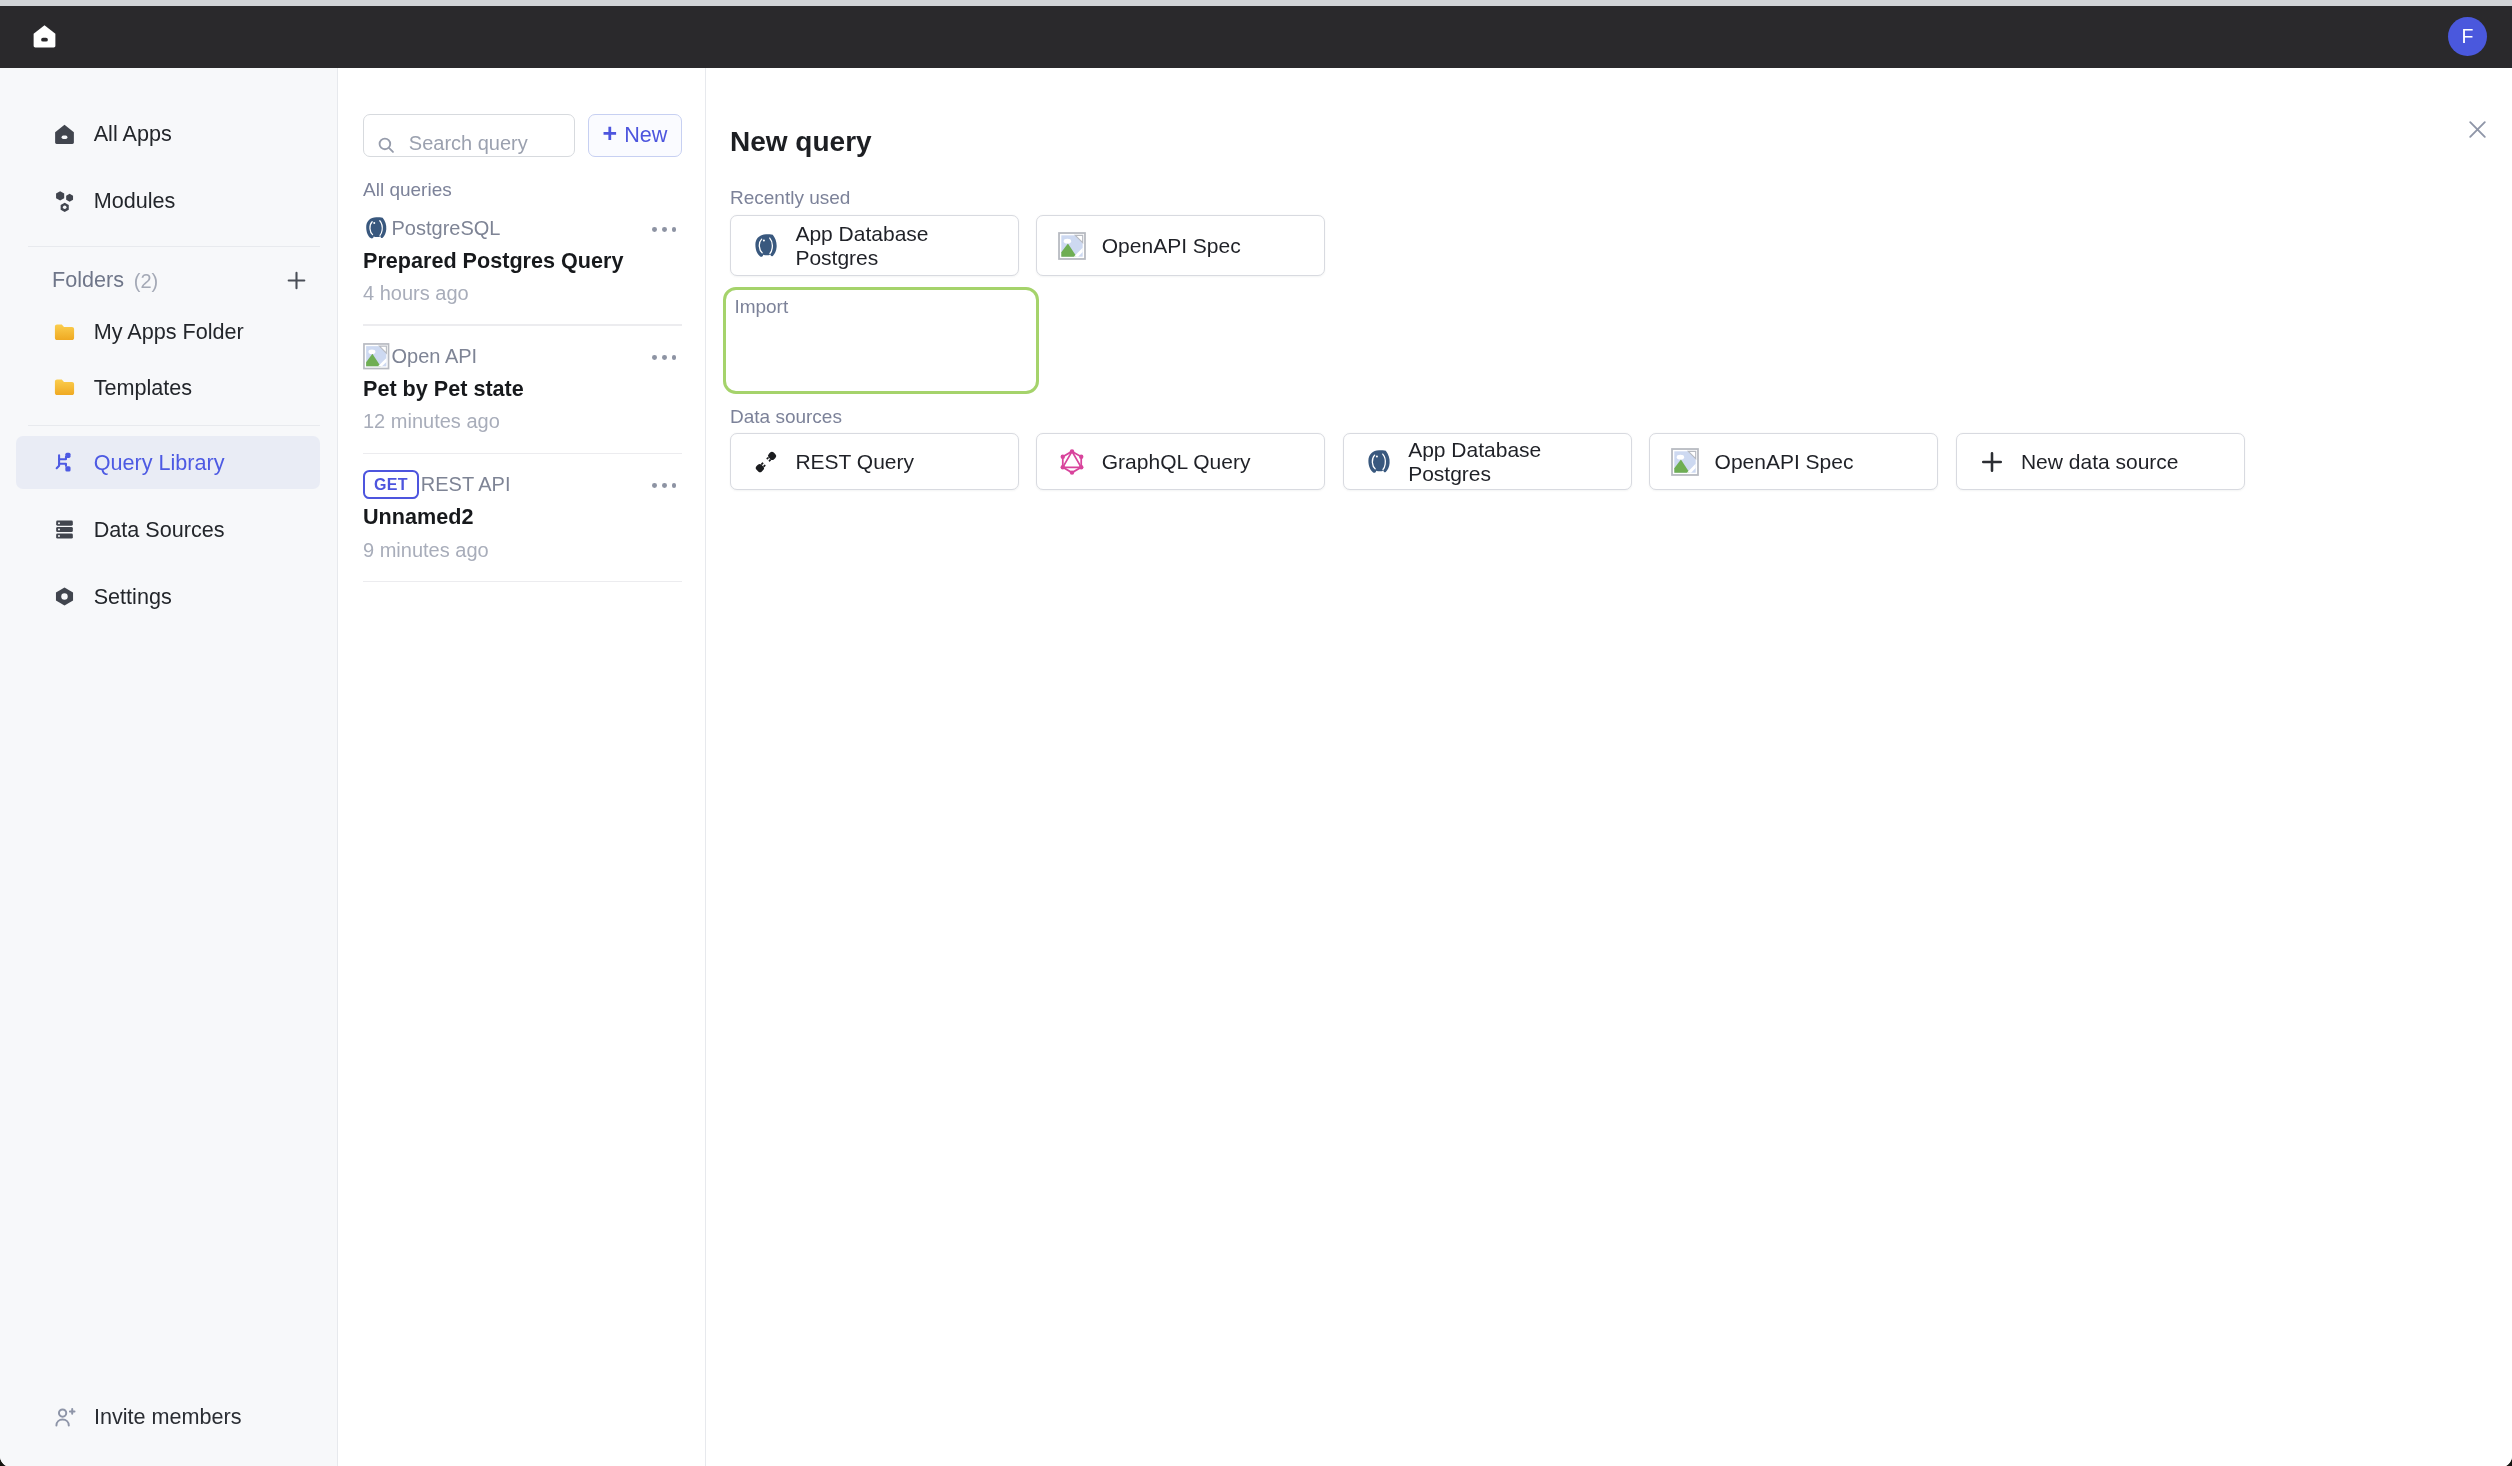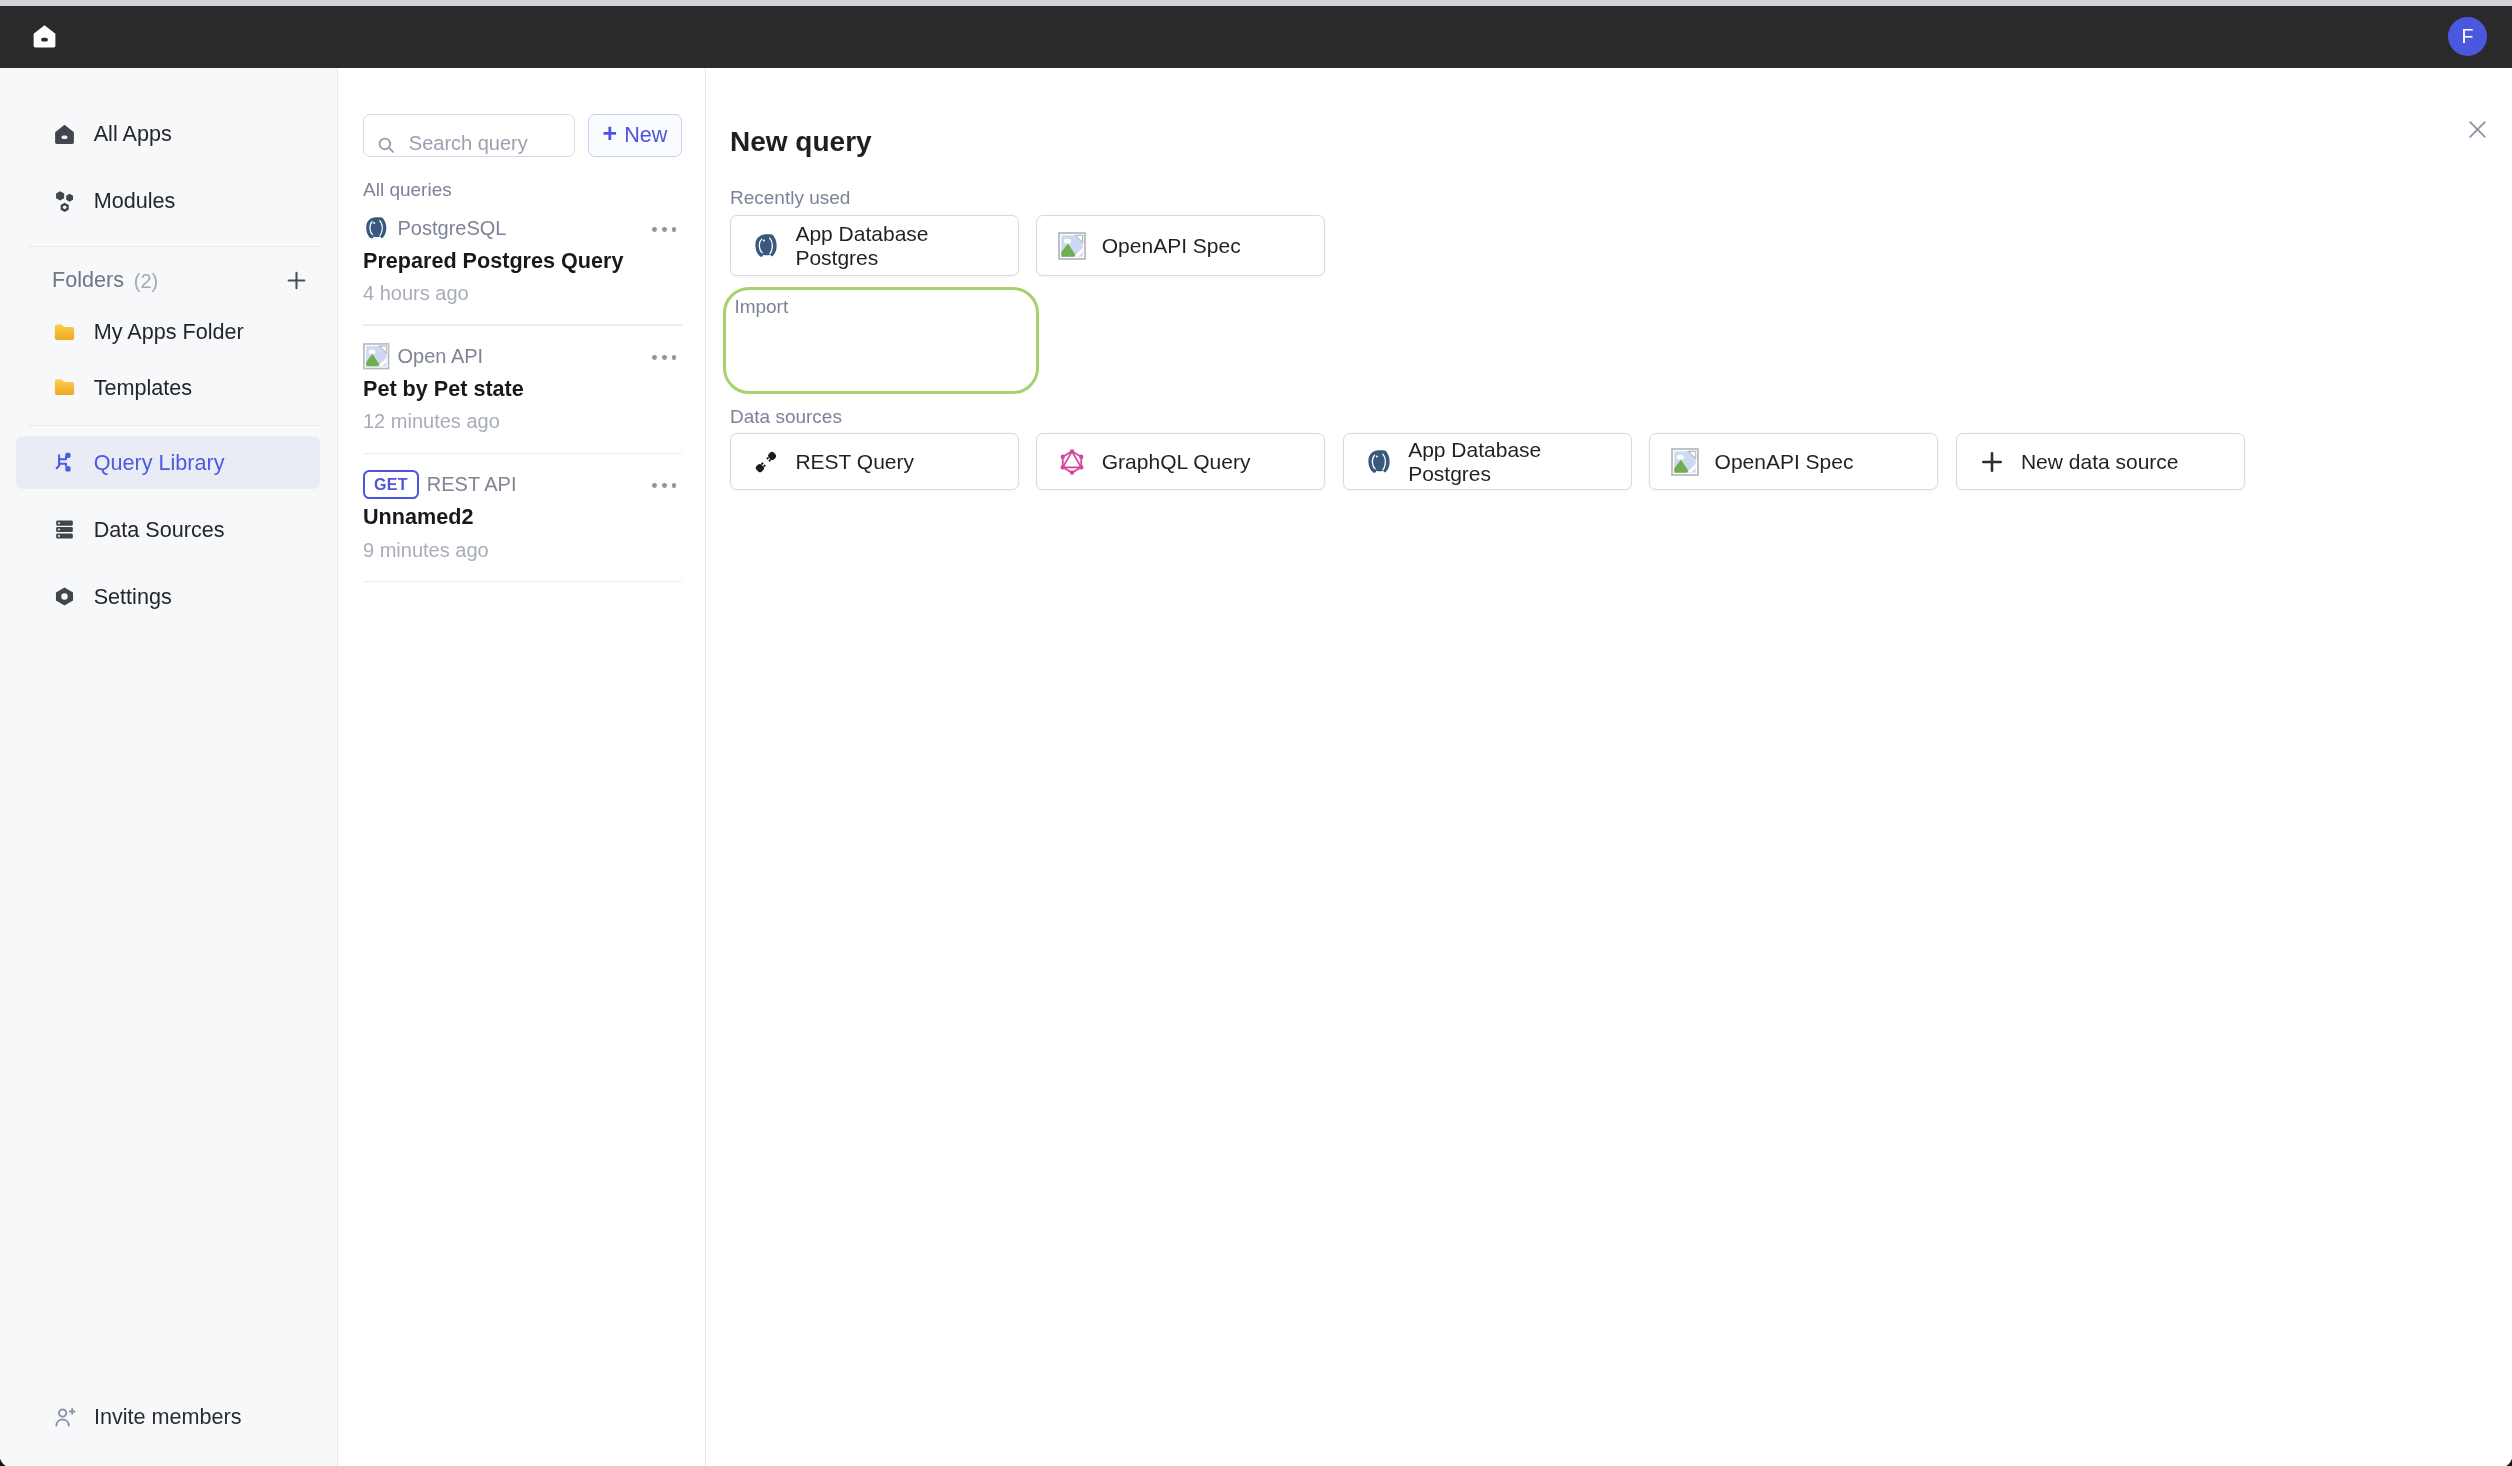--- a/index.html
+++ b/index.html
@@ -34,39 +34,39 @@
   .qtoolbar{display:flex;gap:13.3px;}
   .search-box{flex:1;height:43px;border:1.4px solid #d7dade;border-radius:7px;display:flex;align-items:flex-end;padding:0 9.8px 0 11px;gap:9.8px;background:#fff;}
   .search-box svg{width:22px;height:22px;flex:0 0 auto;}
   .search-box input{border:0;outline:0;width:100%;font-size:20px;color:#2a2d33;font-family:inherit;background:transparent;}
   .search-box input::placeholder{color:#9ba1af;}
   .new-btn{width:94px;height:43px;border:1.4px solid #c7d0f2;background:#fafbff;border-radius:7px;color:#4d55de;font-size:21.6px;font-weight:500;display:flex;align-items:center;justify-content:center;gap:7px;cursor:pointer;}
   .new-btn .pl{font-size:25px;font-weight:700;margin-top:-2.8px;}
   .qsection{margin-top:22px;font-size:19px;color:#7c8299;height:19px;}
   .qlist{margin-top:16.7px;}
   .q-item{position:relative;cursor:pointer;}
-  .type-row{height:28px;display:flex;align-items:center;gap:8px;}
+  .type-row{height:28px;display:flex;align-items:center;gap:2px;}
   .type-row .ic{width:26.5px;height:26.5px;display:flex;}
   .type-row .tname{font-size:20px;color:#7e8495;}
   .get-badge{border:2.1px solid #4d55de;color:#4d55de;font-size:16px;font-weight:700;border-radius:6.3px;padding:3.5px 9px;letter-spacing:0.3px;}
   .dots{position:absolute;right:2.8px;top:9.8px;display:flex;gap:4.9px;cursor:pointer;padding:2.8px;}
   .dots i{width:4.9px;height:4.9px;border-radius:50%;background:#8d93a3;display:block;}
   .q-title{margin-top:5.6px;font-size:21.6px;font-weight:600;color:#17191c;line-height:26.5px;}
   .q-time{margin-top:5.6px;font-size:20px;color:#a8adba;line-height:26.5px;}
   .q-div{height:1.4px;background:#ececef;margin:18px 0 16.7px 0;}
   
   .mpanel{flex:1;position:relative;background:#fff;padding:0 24px;}
   .close-x{position:absolute;top:49px;right:22px;width:25px;height:25px;cursor:pointer;display:flex;}
   .m-title{margin:59px 0 0 0;font-size:28px;line-height:29px;font-weight:600;color:#1d1f23;}
   .m-label{margin-top:31px;font-size:19px;color:#7c8299;height:19.5px;}
   .cards-row{display:flex;gap:17.4px;margin-top:9px;}
   .card{width:289px;height:61px;border:1.4px solid #d8dae0;border-radius:7px;background:#fff;box-shadow:0 0.7px 2.1px rgba(28,30,40,.05);display:flex;align-items:center;gap:15.4px;padding:0 14px 0 21px;font-size:21px;color:#1f2127;cursor:pointer;}
   .card .ic{width:28px;height:28px;flex:0 0 auto;display:flex;}
   .card.h82{height:57px;}
-  .import-box{margin:11px 0 0 -7px;width:316px;height:107px;border:3.5px solid #a5d36b;border-radius:26px;padding:5.6px 8.4px 8.4px 4.2px;}
+  .import-box{margin:11px 0 0 -7px;width:316px;height:107px;border:3.5px solid #a5d36b;border-radius:13px;padding:5.6px 8.4px 8.4px 4.2px;}
   .import-box .m-label{margin:0 0 0 4.2px;}
   .import-btn{margin:5.6px 0 0 4.2px;width:289px;height:56px;background:#f0f1f4;border:1.4px solid #d9dbe0;border-radius:7px;display:flex;align-items:center;gap:15.4px;padding-left:19.5px;font-size:21px;color:#1f2127;cursor:pointer;}
   .import-btn .ic{width:26.5px;height:26.5px;display:flex;}
   .ds-label{margin-top:12px;}
   .ds-row{margin-top:7.7px;}
 </style>
 </head>
 <body>
 
 <div id="app">

